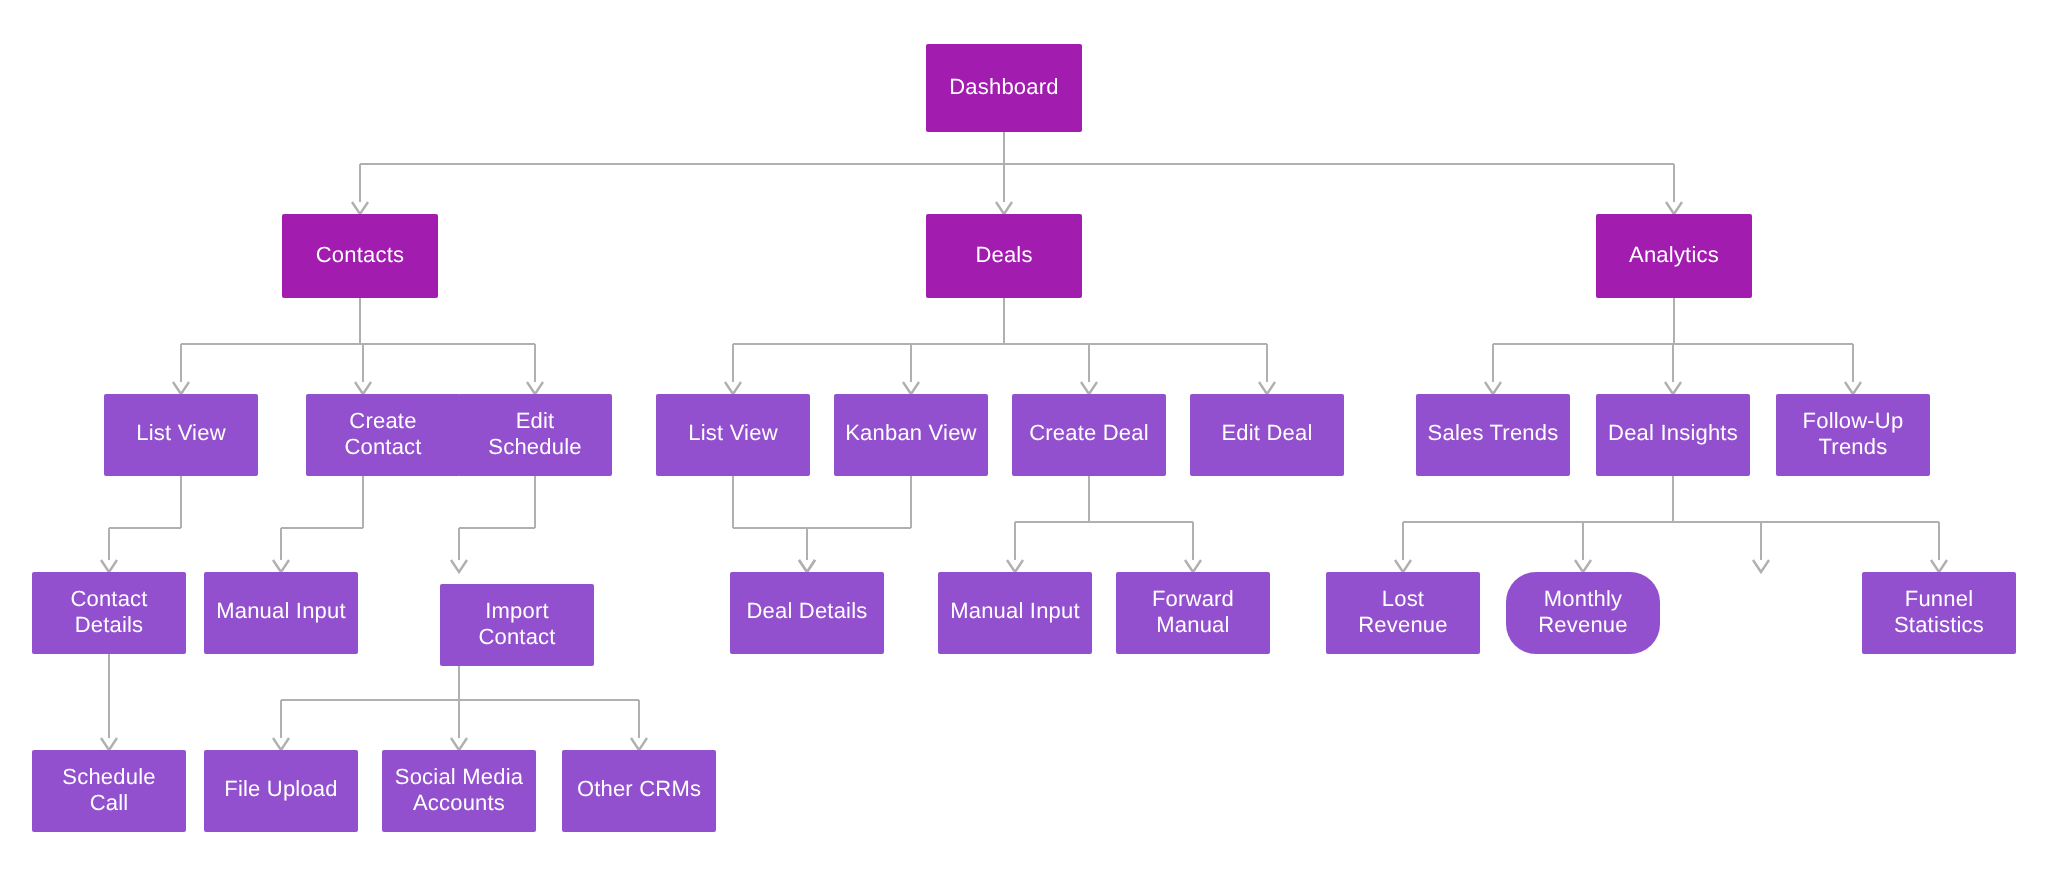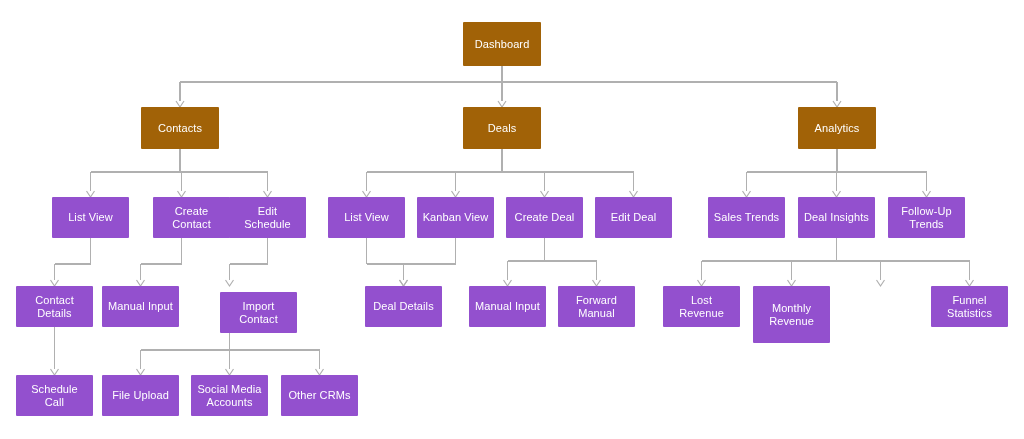--- a/index.html
+++ b/index.html
@@ -20,21 +20,21 @@
     color:#ffffff;
     font-size:11px;
     line-height:13px;
     letter-spacing:.1px;
     box-sizing:border-box;
     padding:2px 4px;
     white-space:pre-line;
     cursor:pointer;
     border-radius:1px;
   }
-  .node.blue{background:#a16207;align-items:center;}
+  .node.blue{background:#a21caf;align-items:center;}
   .node.purple{background:#9350ce;}
   .node span{display:block;}
 </style>
 </head>
 <body>
 
 <div id="canvas">
   <svg id="edges" viewBox="0 0 1024 439">
       <line x1="502" y1="66" x2="502" y2="82" stroke="#b0b0b0" stroke-width="1.2" shape-rendering="crispEdges"></line>
       <line x1="180" y1="82" x2="837" y2="82" stroke="#b0b0b0" stroke-width="1.2" shape-rendering="crispEdges"></line>
@@ -136,21 +136,21 @@
     <div class="node purple" style="left: 16px; top: 286px; width: 77px; height: 41px;"><span>Contact
 Details</span></div>
     <div class="node purple" style="left: 102px; top: 286px; width: 77px; height: 41px;"><span>Manual Input</span></div>
     <div class="node purple" style="left: 191px; top: 292px; width: 77px; height: 41px; margin-left: 29px;"><span>Import
 Contact</span></div>
     <div class="node purple" style="left: 365px; top: 286px; width: 77px; height: 41px;"><span>Deal Details</span></div>
     <div class="node purple" style="left: 469px; top: 286px; width: 77px; height: 41px;"><span>Manual Input</span></div>
     <div class="node purple" style="left: 558px; top: 286px; width: 77px; height: 41px;"><span>Forward
 Manual</span></div>
     <div class="node purple" style="left: 663px; top: 286px; width: 77px; height: 41px;"><span>Lost Revenue</span></div>
-    <div class="node purple" style="left: 753px; top: 286px; width: 77px; height: 57px;"><span>Monthly
+    <div class="node purple" style="left: 753px; top: 286px; width: 77px; height: 41px; border-radius: 15px;"><span>Monthly
 Revenue</span></div>
     <div class="node purple" style="left: 931px; top: 286px; width: 77px; height: 41px;"><span>Funnel
 Statistics</span></div>
     <div class="node purple" style="left: 16px; top: 375px; width: 77px; height: 41px;"><span>Schedule
 Call</span></div>
     <div class="node purple" style="left: 102px; top: 375px; width: 77px; height: 41px; text-align: right;"><span>File Upload</span></div>
     <div class="node purple" style="left: 191px; top: 375px; width: 77px; height: 41px;"><span>Social Media
 Accounts</span></div>
     <div class="node purple" style="left: 281px; top: 375px; width: 77px; height: 41px;"><span>Other CRMs</span></div>
   </div>

